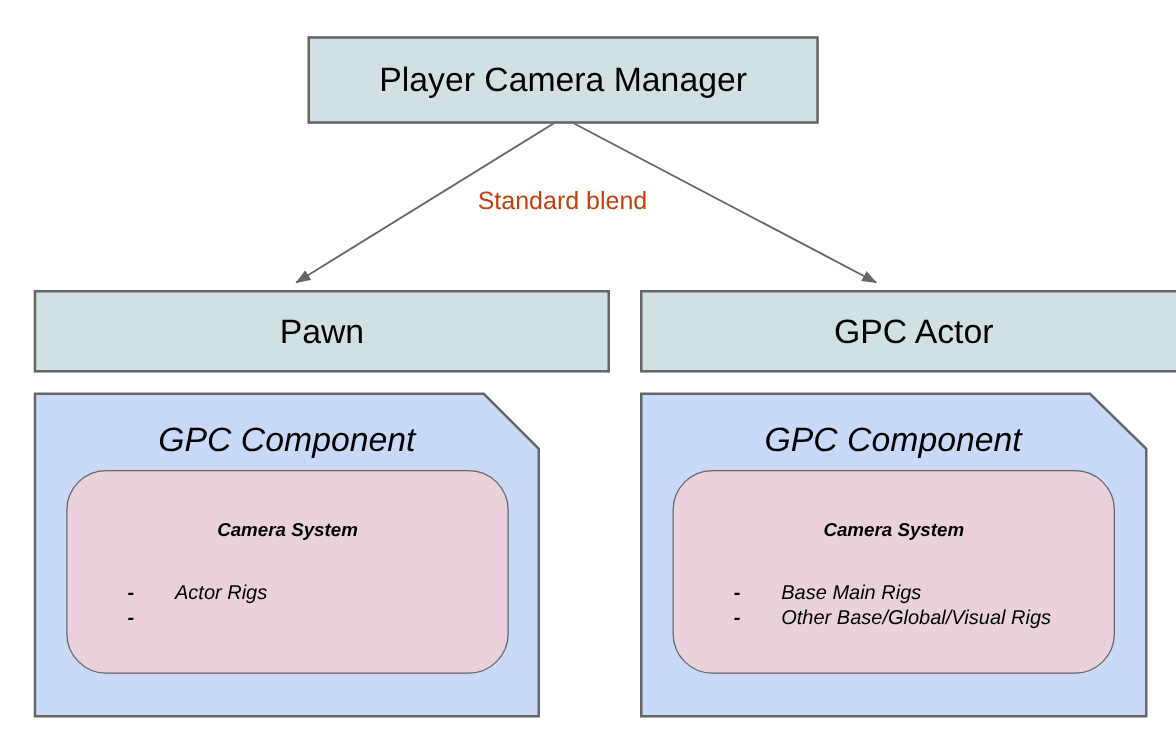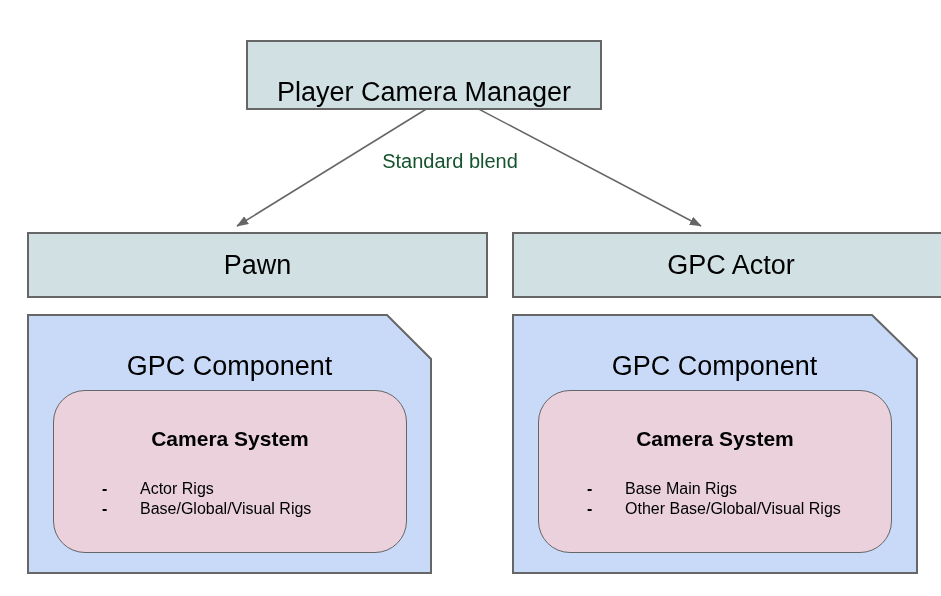--- a/index.html
+++ b/index.html
@@ -34,38 +34,39 @@
     position: absolute;
     box-sizing: border-box;
     background: #d0e0e3;
     border: 2px solid #666666;
     display: flex;
     align-items: center;
     justify-content: center;
     font-size: 27px;
     color: #000000;
   }
-  .node-top   { left: 246px; top: 40px;  width: 356px; height: 70px; align-items: flex-end; }
+  .node-top   { left: 246px; top: 29px;  width: 409px; height: 70px; }
   .node-pawn  { left: 27px;  top: 232px; width: 461px; height: 66px; }
   .node-actor { left: 512px; top: 232px; width: 438px; height: 66px; }
   .edge-label {
     position: absolute;
     left: 330px;
     top: 150px;
     width: 240px;
     text-align: center;
     font-size: 20px;
-    color: #14532d;
+    color: #c2410c;
   }
   .panel {
     position: absolute;
-    top: 314px;
+    top: 300px;
     width: 405px;
     height: 260px;
     box-sizing: border-box;
+    font-style: italic;
   }
   .panel-left  { left: 27px;  }
   .panel-right { left: 512px; }
   .panel-title {
     margin-top: 37px;
     text-align: center;
     font-size: 27px;
     line-height: 30px;
     color: #000000;
   }
@@ -76,21 +77,21 @@
     top: 76px;
     height: 163px;
     box-sizing: border-box;
     background: #ead1dc;
     border: 1.5px solid #666666;
     border-radius: 32px;
   }
   .card-title {
     margin-top: 34px;
     text-align: center;
-    font-size: 21px;
+    font-size: 15px;
     font-weight: bold;
     line-height: 28px;
     color: #000000;
   }
   .card-list {
     margin-top: 26px;
     padding-left: 48px;
     font-size: 16px;
     line-height: 20px;
     color: #000000;
@@ -138,21 +139,20 @@
     <div class="panel-title">GPC Component</div>
     <div class="card">
       <div class="card-title">Camera System</div>
       <div class="card-list">
         <div class="list-item">
           <span class="dash">-</span>
           <span>Actor Rigs</span>
         </div>
         <div class="list-item">
           <span class="dash">-</span>
-          <span>Base/Global/Visual Rigs</span>
         </div>
       </div>
     </div>
   </div>
 
   <div class="panel panel-right">
     <div class="panel-title">GPC Component</div>
     <div class="card">
       <div class="card-title">Camera System</div>
       <div class="card-list">

